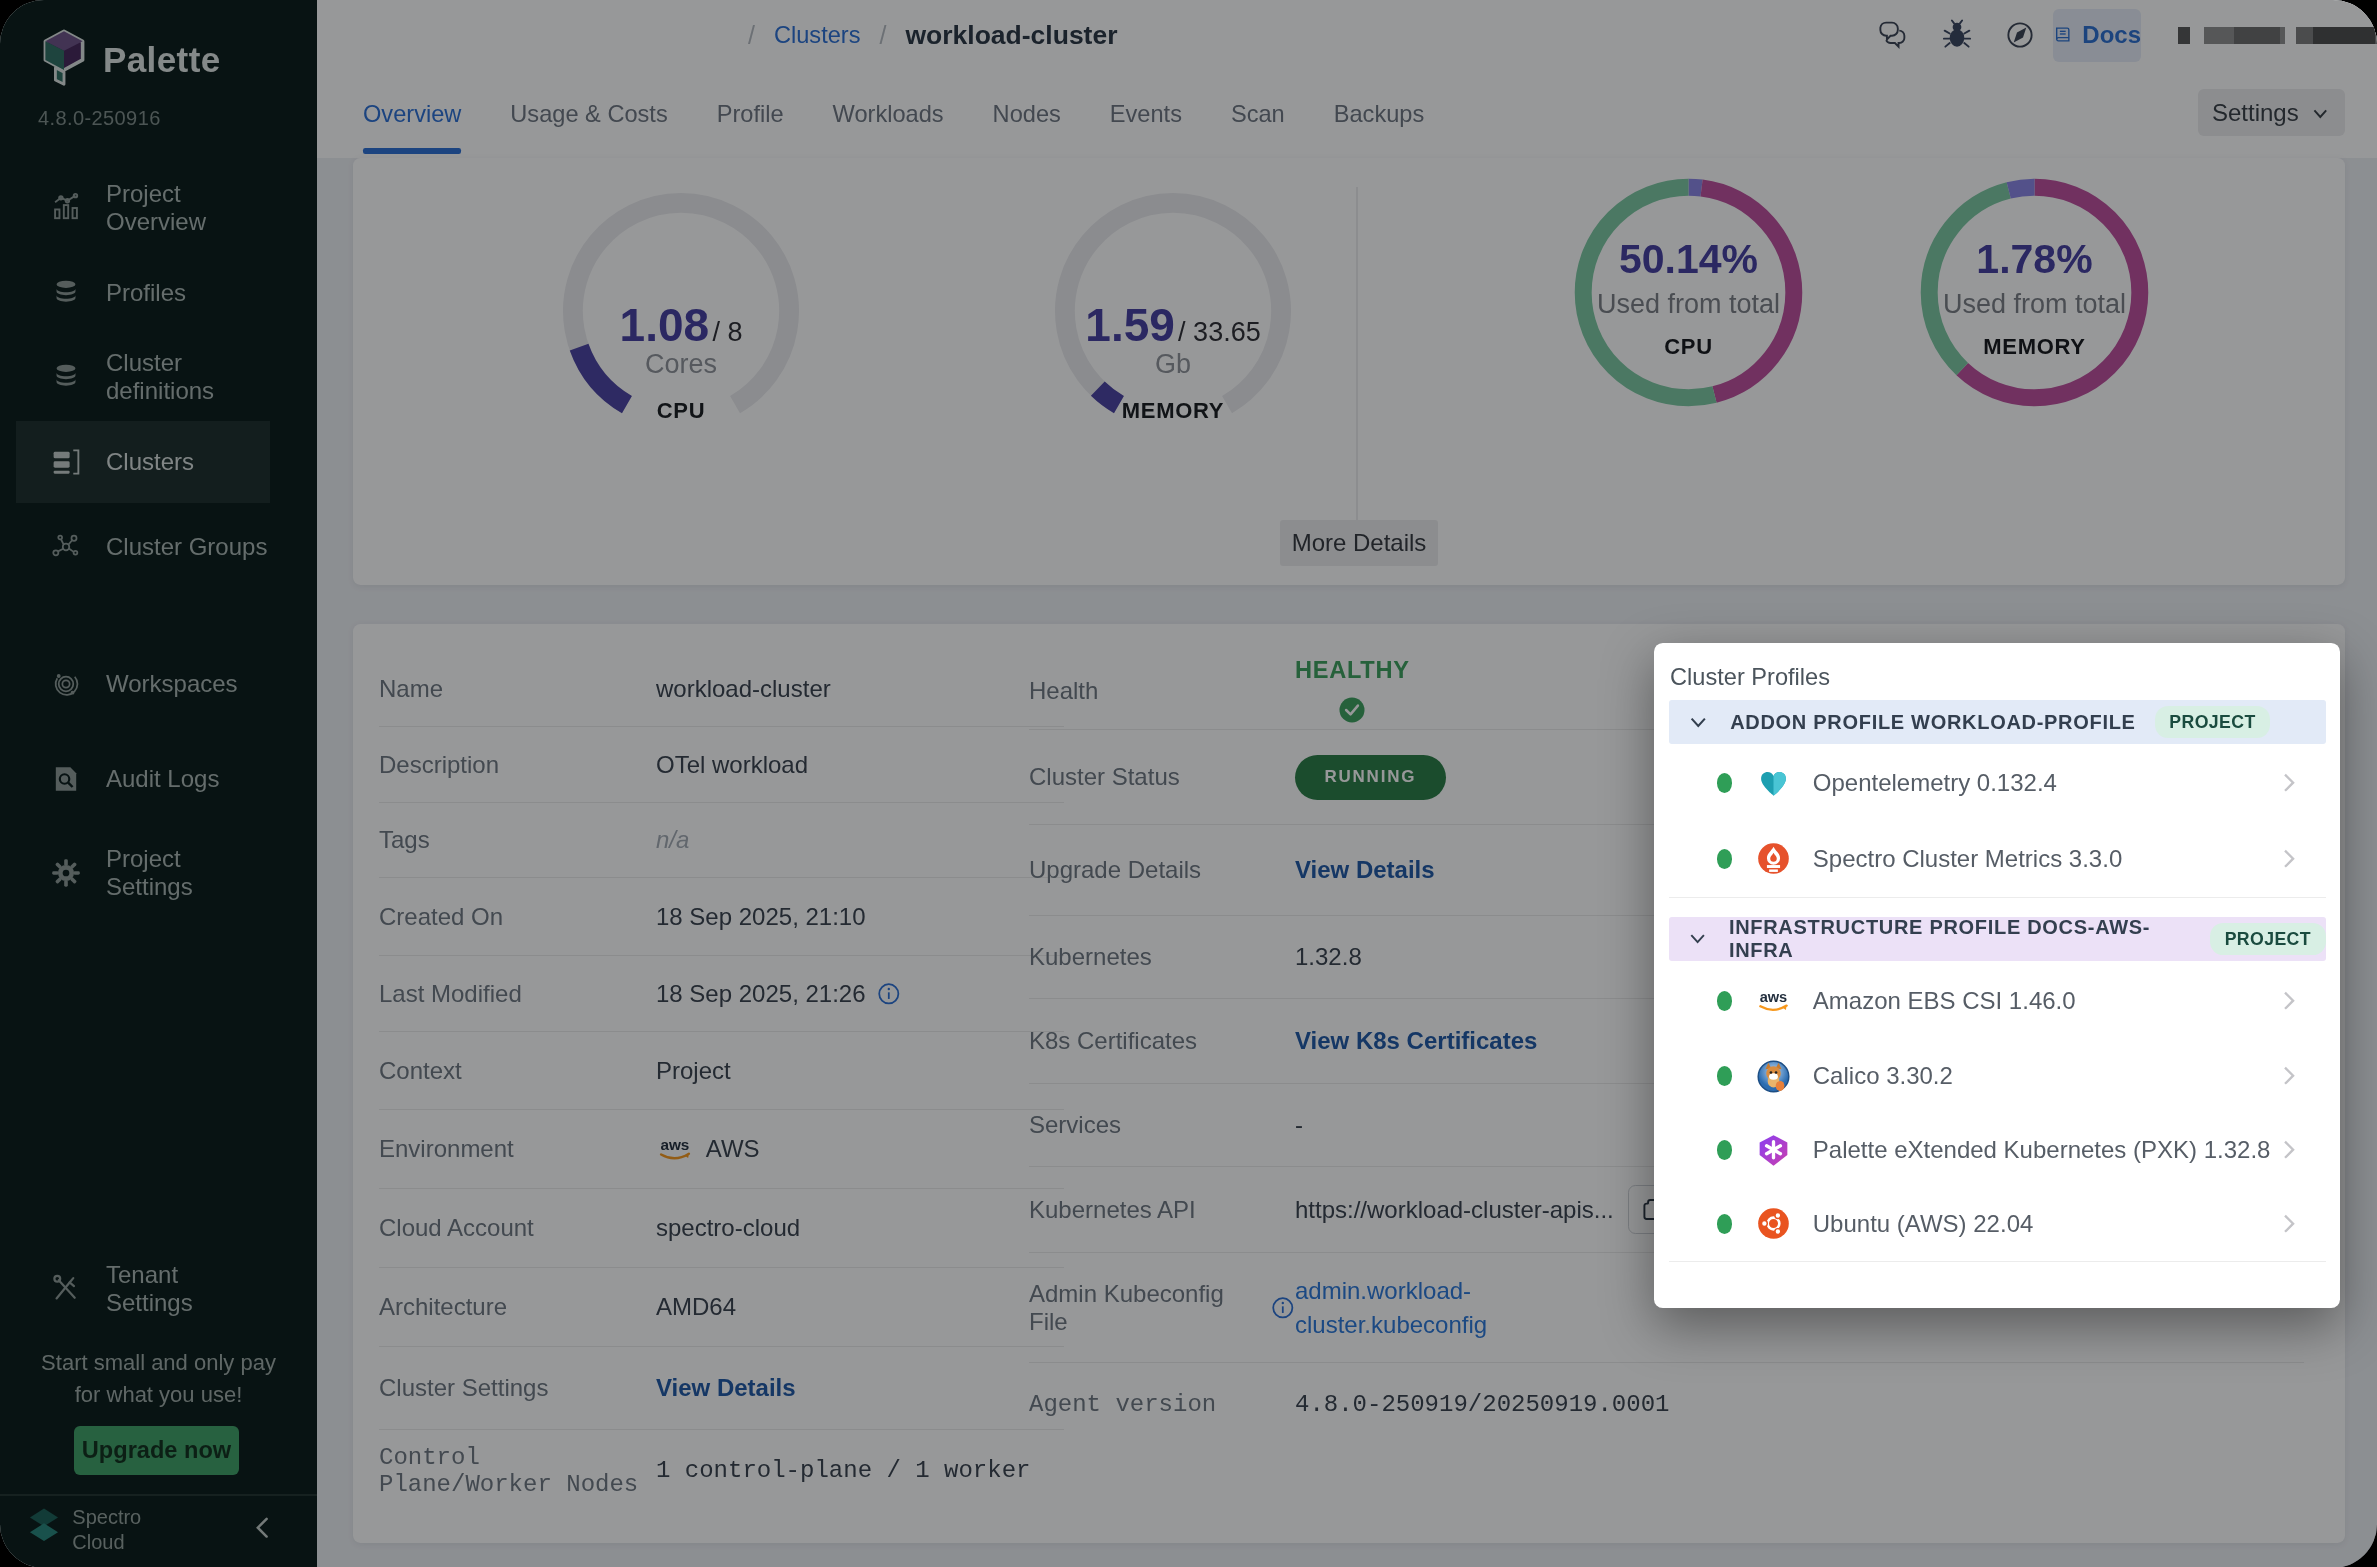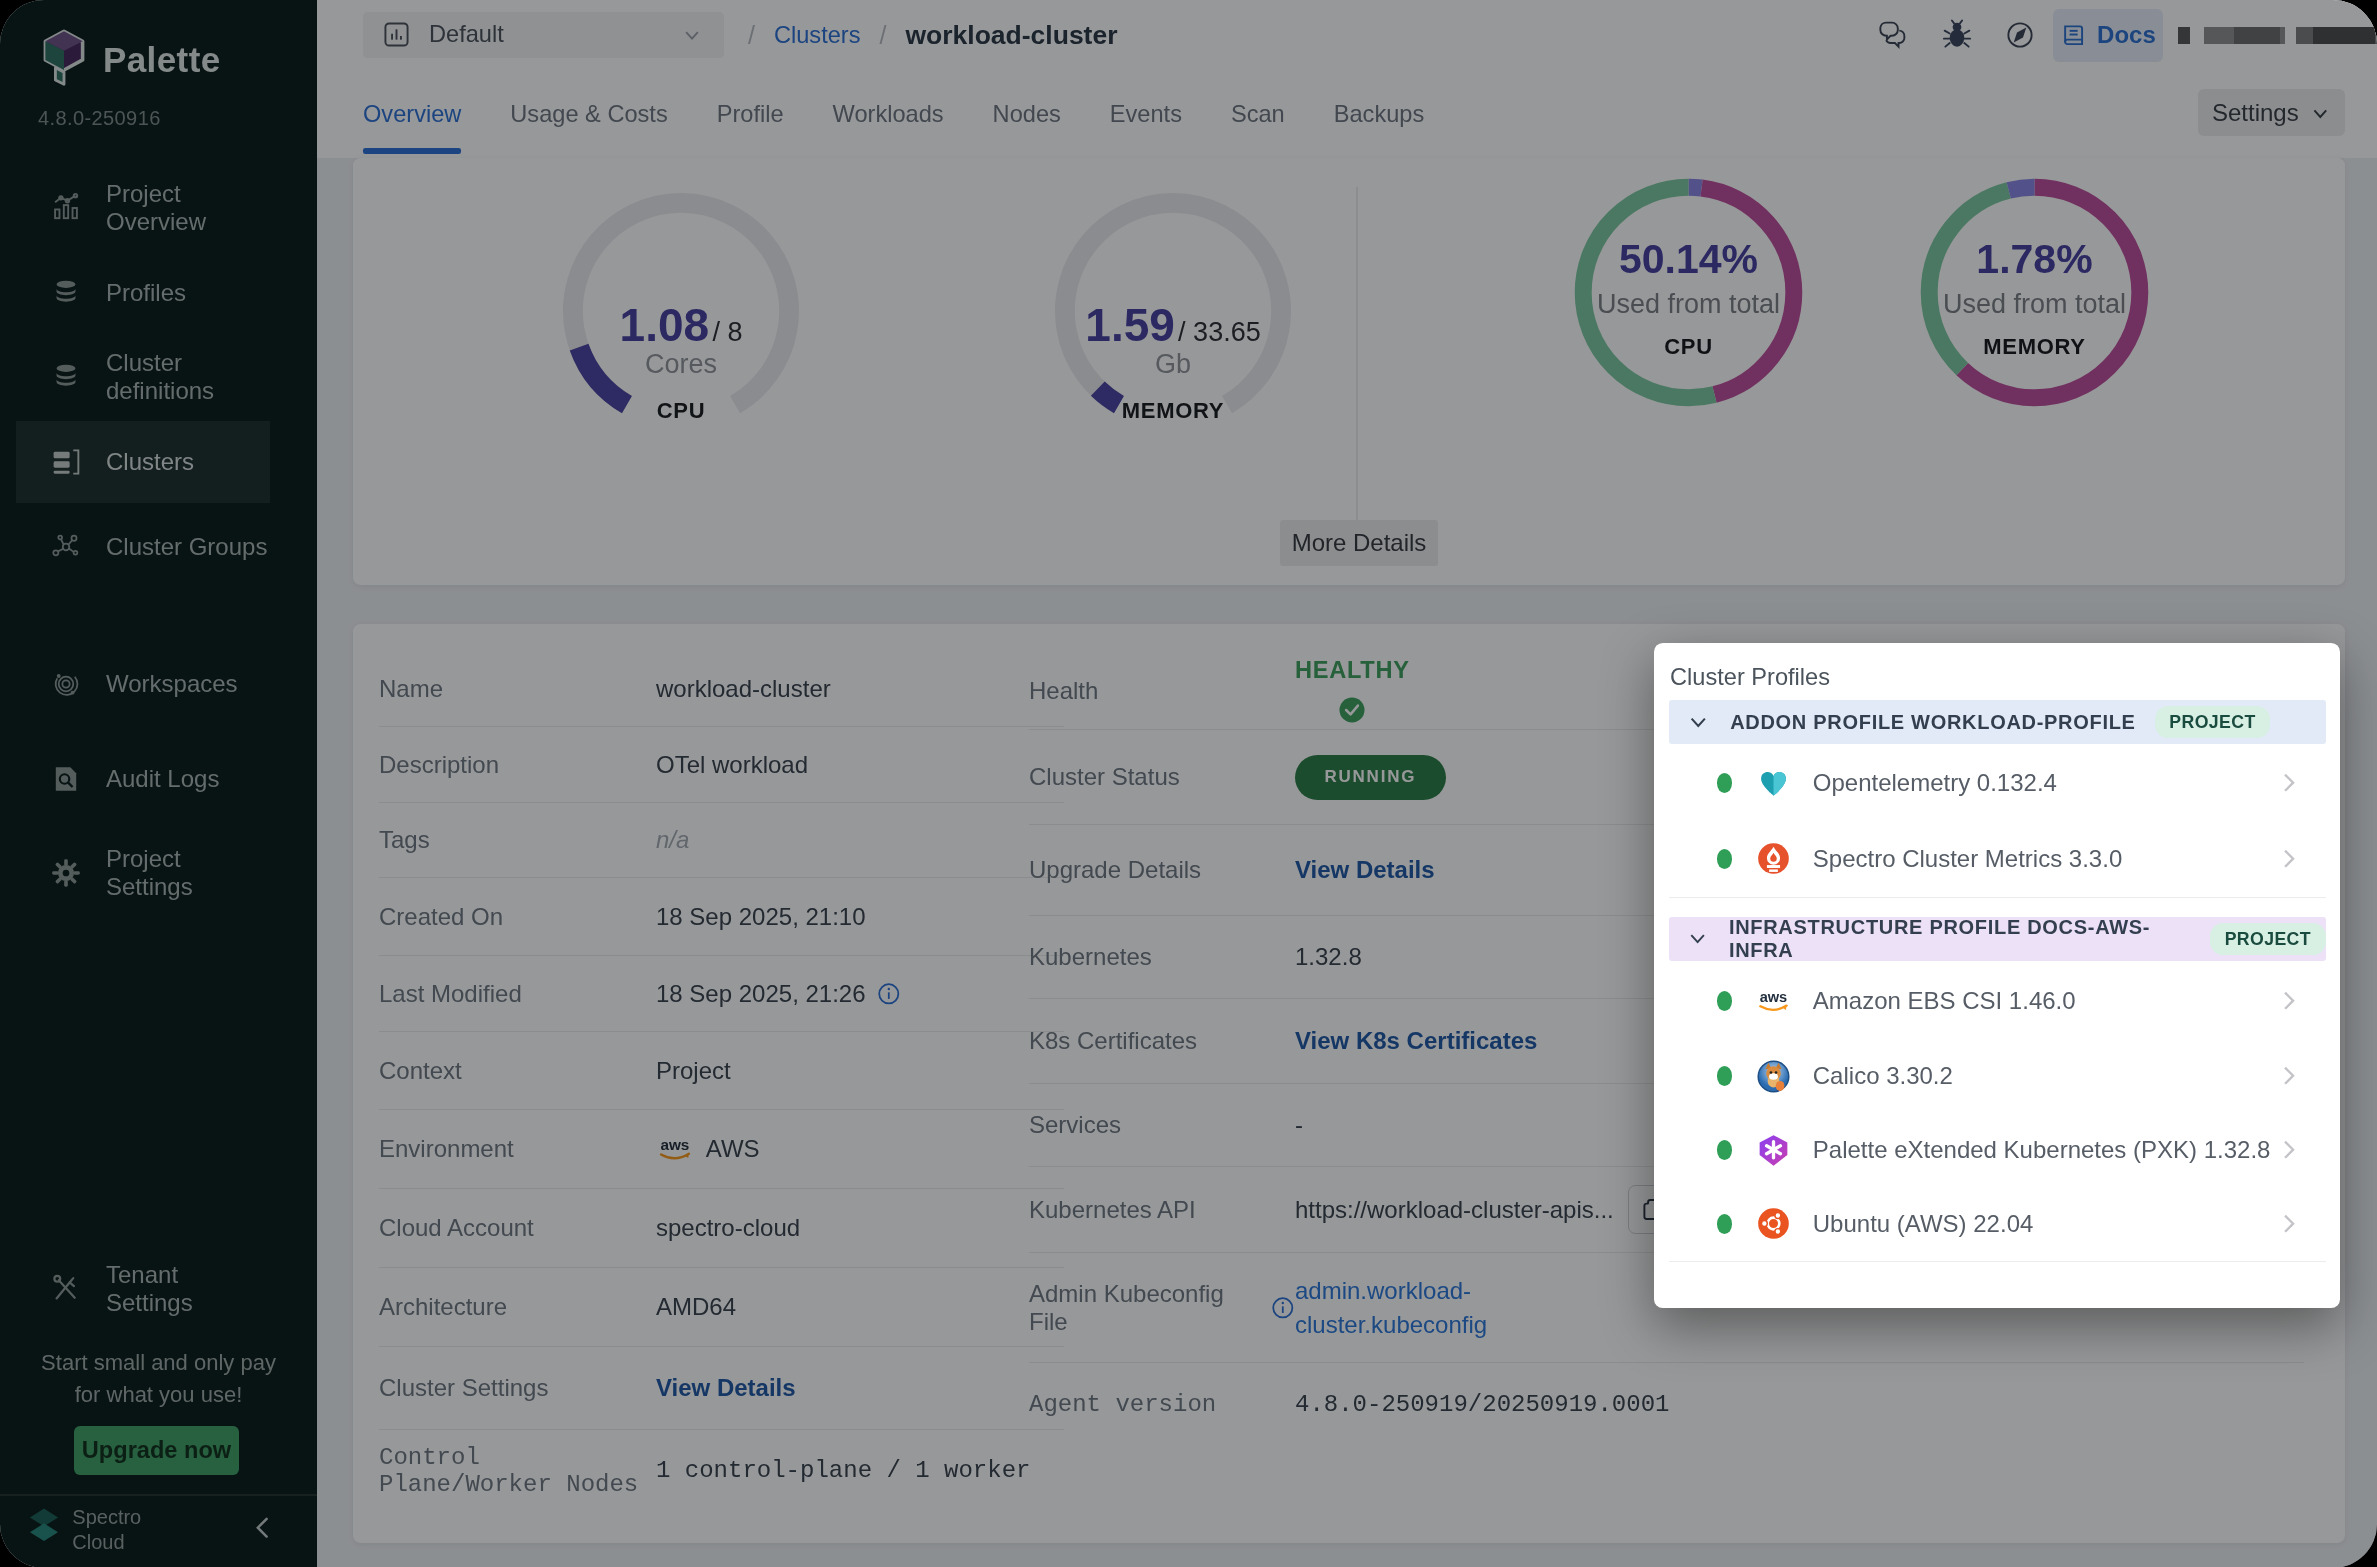--- a/index.html
+++ b/index.html
@@ -25,21 +25,21 @@
 
   
   .topbar{position:absolute;left:317px;top:0;width:2061px;height:71px;background:#ffffff;}
   .proj-box{position:absolute;left:46px;top:11.8px;width:361px;height:46px;background:#f2f3f5;border-radius:4.4px;display:flex;align-items:center;cursor:pointer;}
   .proj-box .txt{position:absolute;left:66px;font-size:23.6px;color:#4b525b;}
   .crumbs{position:absolute;left:431px;top:0;height:71px;display:flex;align-items:center;gap:19px;}
   .crumb-sep{font-size:25px;color:#b6bbc1;}
   .crumb-link{font-size:23.6px;color:#2b6fd4;cursor:pointer;}
   .crumb-cur{font-size:26.5px;font-weight:bold;color:#2a3644;}
   .tb-ic{position:absolute;top:19px;width:32px;height:32px;cursor:pointer;}
-  .docs-btn{position:absolute;left:1736px;top:8.8px;width:110px;height:53px;background:#e7edf8;border-radius:5.9px;display:flex;align-items:center;justify-content:center;gap:10.3px;cursor:pointer;}
+  .docs-btn{position:absolute;left:1736px;top:8.8px;width:88px;height:53px;background:#e7edf8;border-radius:5.9px;display:flex;align-items:center;justify-content:center;gap:10.3px;cursor:pointer;}
   .docs-btn span{font-size:24px;font-weight:bold;color:#2b6fd0;}
   .blur{position:absolute;top:26.5px;height:17.7px;}
 
   
   .tabsrow{position:absolute;left:317px;top:71px;width:2061px;height:87px;background:#ffffff;}
   .tabs{position:absolute;left:46px;top:0;height:87px;display:flex;align-items:center;gap:49px;}
   .tab{font-size:23.6px;color:#6e7681;cursor:pointer;position:relative;height:87px;display:flex;align-items:center;}
   .tab.active{color:#2b6fd4;}
   .tab.active::after{content:"";position:absolute;left:0;bottom:4.4px;width:100%;height:5.2px;background:#2b6fd4;border-radius:2.2px;}
   .settings-btn{position:absolute;right:33px;top:18.4px;width:147px;height:47px;background:#ececee;border-radius:5.9px;display:flex;align-items:center;justify-content:center;gap:11.8px;cursor:pointer;}
@@ -250,36 +250,20 @@
       <span class="brand-txt"><span>Spectro</span><br><span>Cloud</span></span>
     </div>
     <span class="collapse">
       <svg viewBox="0 0 40 40" fill="none" stroke="#c3ccc9" stroke-width="3.4" stroke-linecap="round">
           <polyline points="24,8 12,20 24,32"></polyline>
         </svg>
     </span>
   </div>
 
   <div class="topbar">
-    <div class="proj-box">
-      <span style="position:absolute;left:17.7px;width:31px;height:31px">
-        <svg viewBox="0 0 42 42" fill="none" stroke="#4b525b" stroke-width="2.6">
-          <rect x="6" y="6" width="30" height="30" rx="5"></rect>
-          <line x1="15" y1="28" x2="15" y2="20"></line>
-            <line x1="21" y1="28" x2="21" y2="14"></line>
-            <line x1="27" y1="28" x2="27" y2="23"></line>
-        </svg>
-      </span>
-      <span class="txt">Default</span>
-      <span style="position:absolute;right:20.6px;width:22px;height:22px">
-        <svg viewBox="0 0 30 30" fill="none" stroke="#9ba1a9" stroke-width="2.6">
-            <polyline points="7,11 15,20 23,11"></polyline>
-          </svg>
-      </span>
-    </div>
     <div class="crumbs">
       <span class="crumb-sep">/</span>
       <span class="crumb-link">Clusters</span>
       <span class="crumb-sep">/</span>
       <span class="crumb-cur">workload-cluster</span>
     </div>
     <span class="tb-ic" style="left:1559px">
       <svg viewBox="0 0 44 44" fill="none" stroke="#3c4455" stroke-width="2.6">
         <path d="M6 12 a8 8 0 0 1 8 -7 h8 a8 8 0 0 1 8 8 v2 a8 8 0 0 1 -8 8 h-2 l-5 5 v-5 h-1 a8 8 0 0 1 -8 -8z"></path>
         <path d="M32 16 a7 7 0 0 1 7 7 v3 a7 7 0 0 1 -7 7 h-1 v5 l-5 -5 h-6 a7 7 0 0 1 -6 -4"></path>

